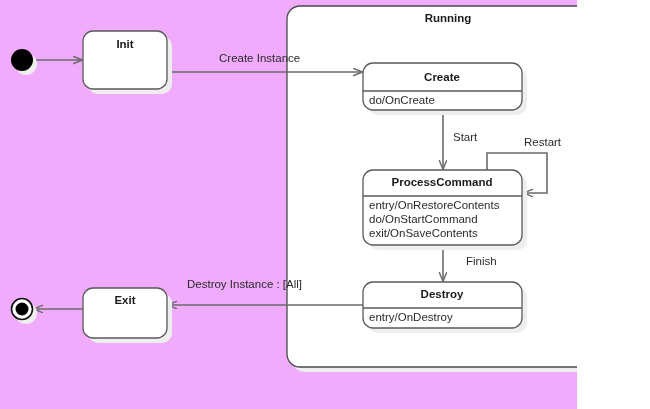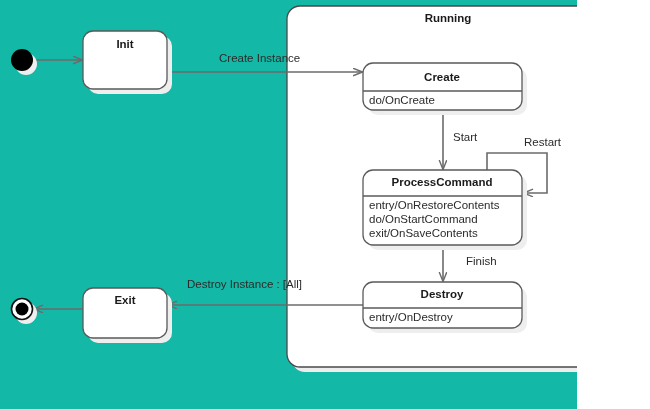--- a/index.html
+++ b/index.html
@@ -8,21 +8,21 @@
     padding: 0;
     background: #ffffff;
   }
   body {
     font-family: "Liberation Sans", sans-serif;
   }
   #canvas {
     position: relative;
     width: 577px;
     height: 409px;
-    background: #14b8a6;
+    background: #f0abfc;
     overflow: hidden;
   }
   #diagram-svg {
     position: absolute;
     left: 0;
     top: 0;
     width: 650px;
     height: 409px;
   }
   .state-title {

